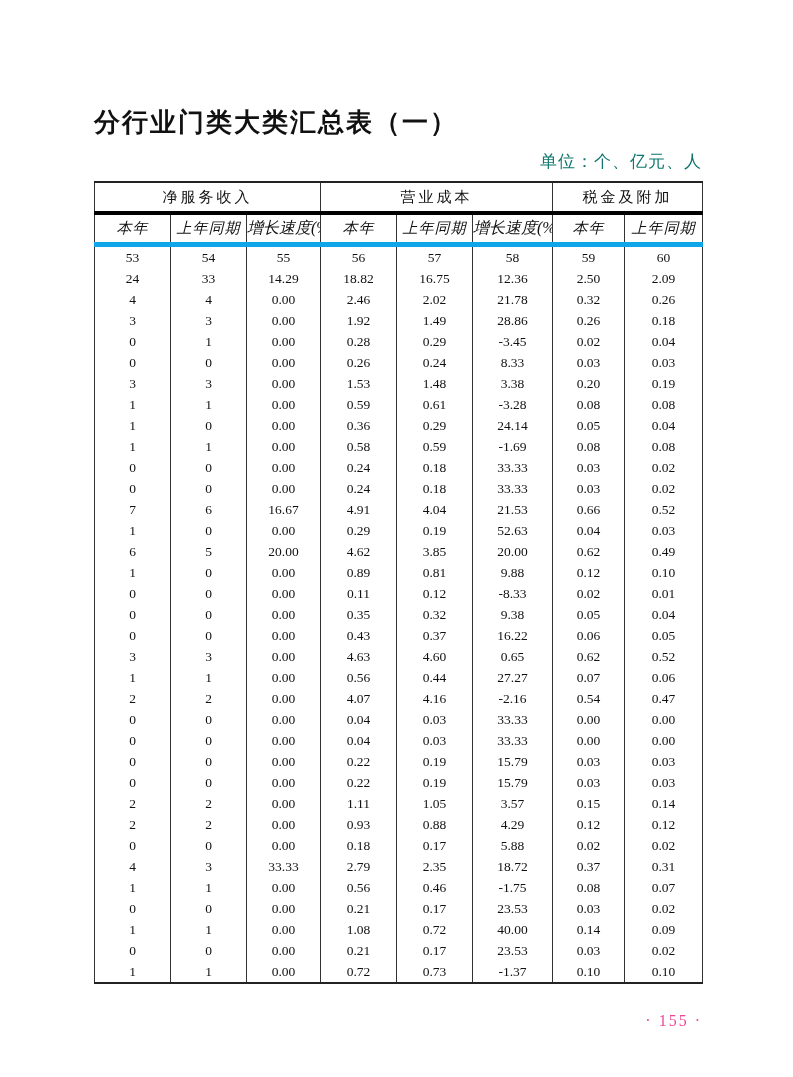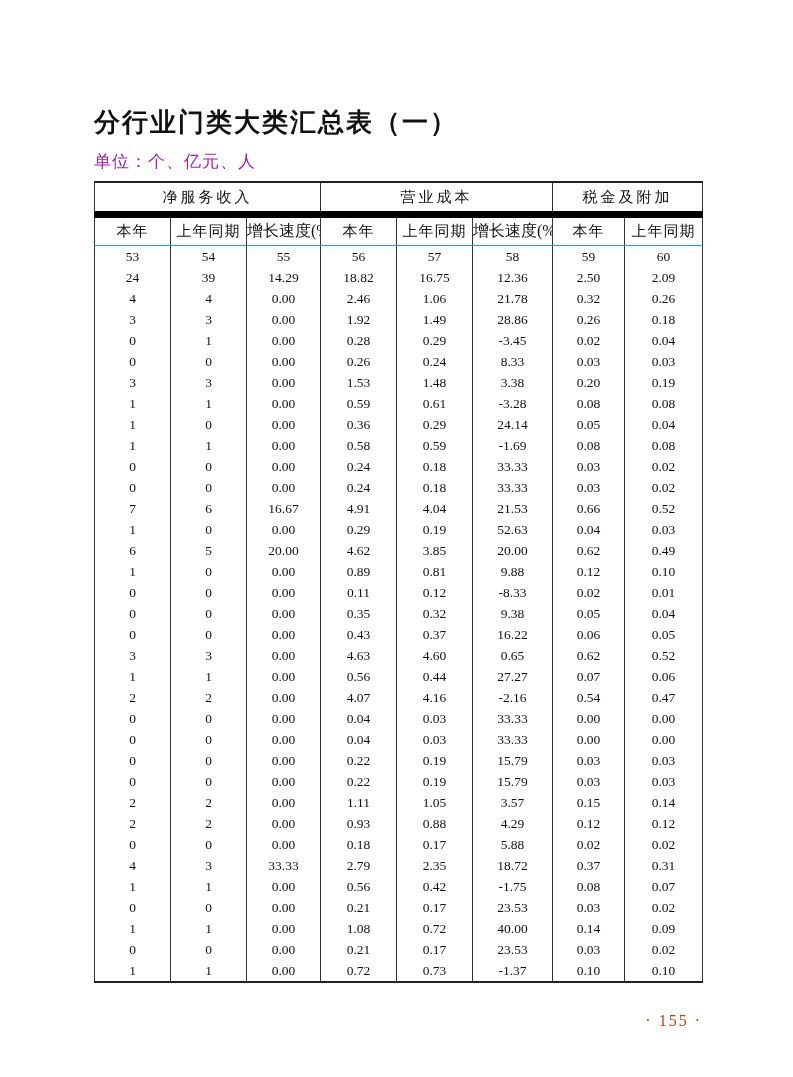--- a/index.html
+++ b/index.html
@@ -19,24 +19,24 @@
     font-size: 26px;
     font-weight: bold;
     letter-spacing: 2px;
     color: #111;
   }
   .unit-note {
     position: absolute;
     left: 94px;
     top: 150px;
     width: 608px;
-    text-align: left;
+    text-align: right;
     font-size: 17px;
     letter-spacing: 1px;
-    color: #a21caf;
+    color: #0f766e;
   }
   table.summary {
     position: absolute;
     left: 94px;
     top: 181px;
     width: 608px;
     border-collapse: collapse;
     table-layout: fixed;
     border-top: 2px solid #222;
     border-bottom: 2px solid #222;
@@ -49,46 +49,47 @@
     padding: 0;
     text-align: center;
     font-weight: normal;
     overflow: hidden;
     white-space: nowrap;
   }
   thead tr.group-row th {
     height: 28px;
     font-size: 15px;
     letter-spacing: 3px;
-    border-bottom: 7px solid #000000;
+    border-bottom: 4px solid #000000;
   }
   thead tr.cols-row th {
     height: 27px;
     font-size: 15px;
     letter-spacing: 1px;
-    border-bottom: 1px solid #0ea5e9;
+    border-bottom: 5px solid #0ea5e9;
+    font-style: italic;
   }
   thead tr.cols-row th.small {
     font-size: 16px;
     letter-spacing: 0;
   }
   tbody td {
     height: 21px;
     line-height: 21px;
     font-size: 13.5px;
   }
   .page-number {
     position: absolute;
     left: 94px;
     top: 1012px;
     width: 608px;
     text-align: right;
     font-size: 16px;
     letter-spacing: 2px;
-    color: #c2410c;
+    color: #ec4899;
   }
 </style>
 </head>
 <body>
 
 <div class="page">
 
   <h1 class="title">分行业门类大类汇总表（一）</h1>
 
   <div class="unit-note">单位：个、亿元、人</div>
@@ -127,34 +128,34 @@
           <td>54</td>
           <td>55</td>
           <td>56</td>
           <td>57</td>
           <td>58</td>
           <td>59</td>
           <td>60</td>
         </tr>
         <tr>
           <td>24</td>
-          <td>39</td>
+          <td>33</td>
           <td>14.29</td>
           <td>18.82</td>
           <td>16.75</td>
           <td>12.36</td>
           <td>2.50</td>
           <td>2.09</td>
         </tr>
         <tr>
           <td>4</td>
           <td>4</td>
           <td>0.00</td>
           <td>2.46</td>
-          <td>1.06</td>
+          <td>2.02</td>
           <td>21.78</td>
           <td>0.32</td>
           <td>0.26</td>
         </tr>
         <tr>
           <td>3</td>
           <td>3</td>
           <td>0.00</td>
           <td>1.92</td>
           <td>1.49</td>
@@ -420,21 +421,21 @@
           <td>2.35</td>
           <td>18.72</td>
           <td>0.37</td>
           <td>0.31</td>
         </tr>
         <tr>
           <td>1</td>
           <td>1</td>
           <td>0.00</td>
           <td>0.56</td>
-          <td>0.42</td>
+          <td>0.46</td>
           <td>-1.75</td>
           <td>0.08</td>
           <td>0.07</td>
         </tr>
         <tr>
           <td>0</td>
           <td>0</td>
           <td>0.00</td>
           <td>0.21</td>
           <td>0.17</td>

